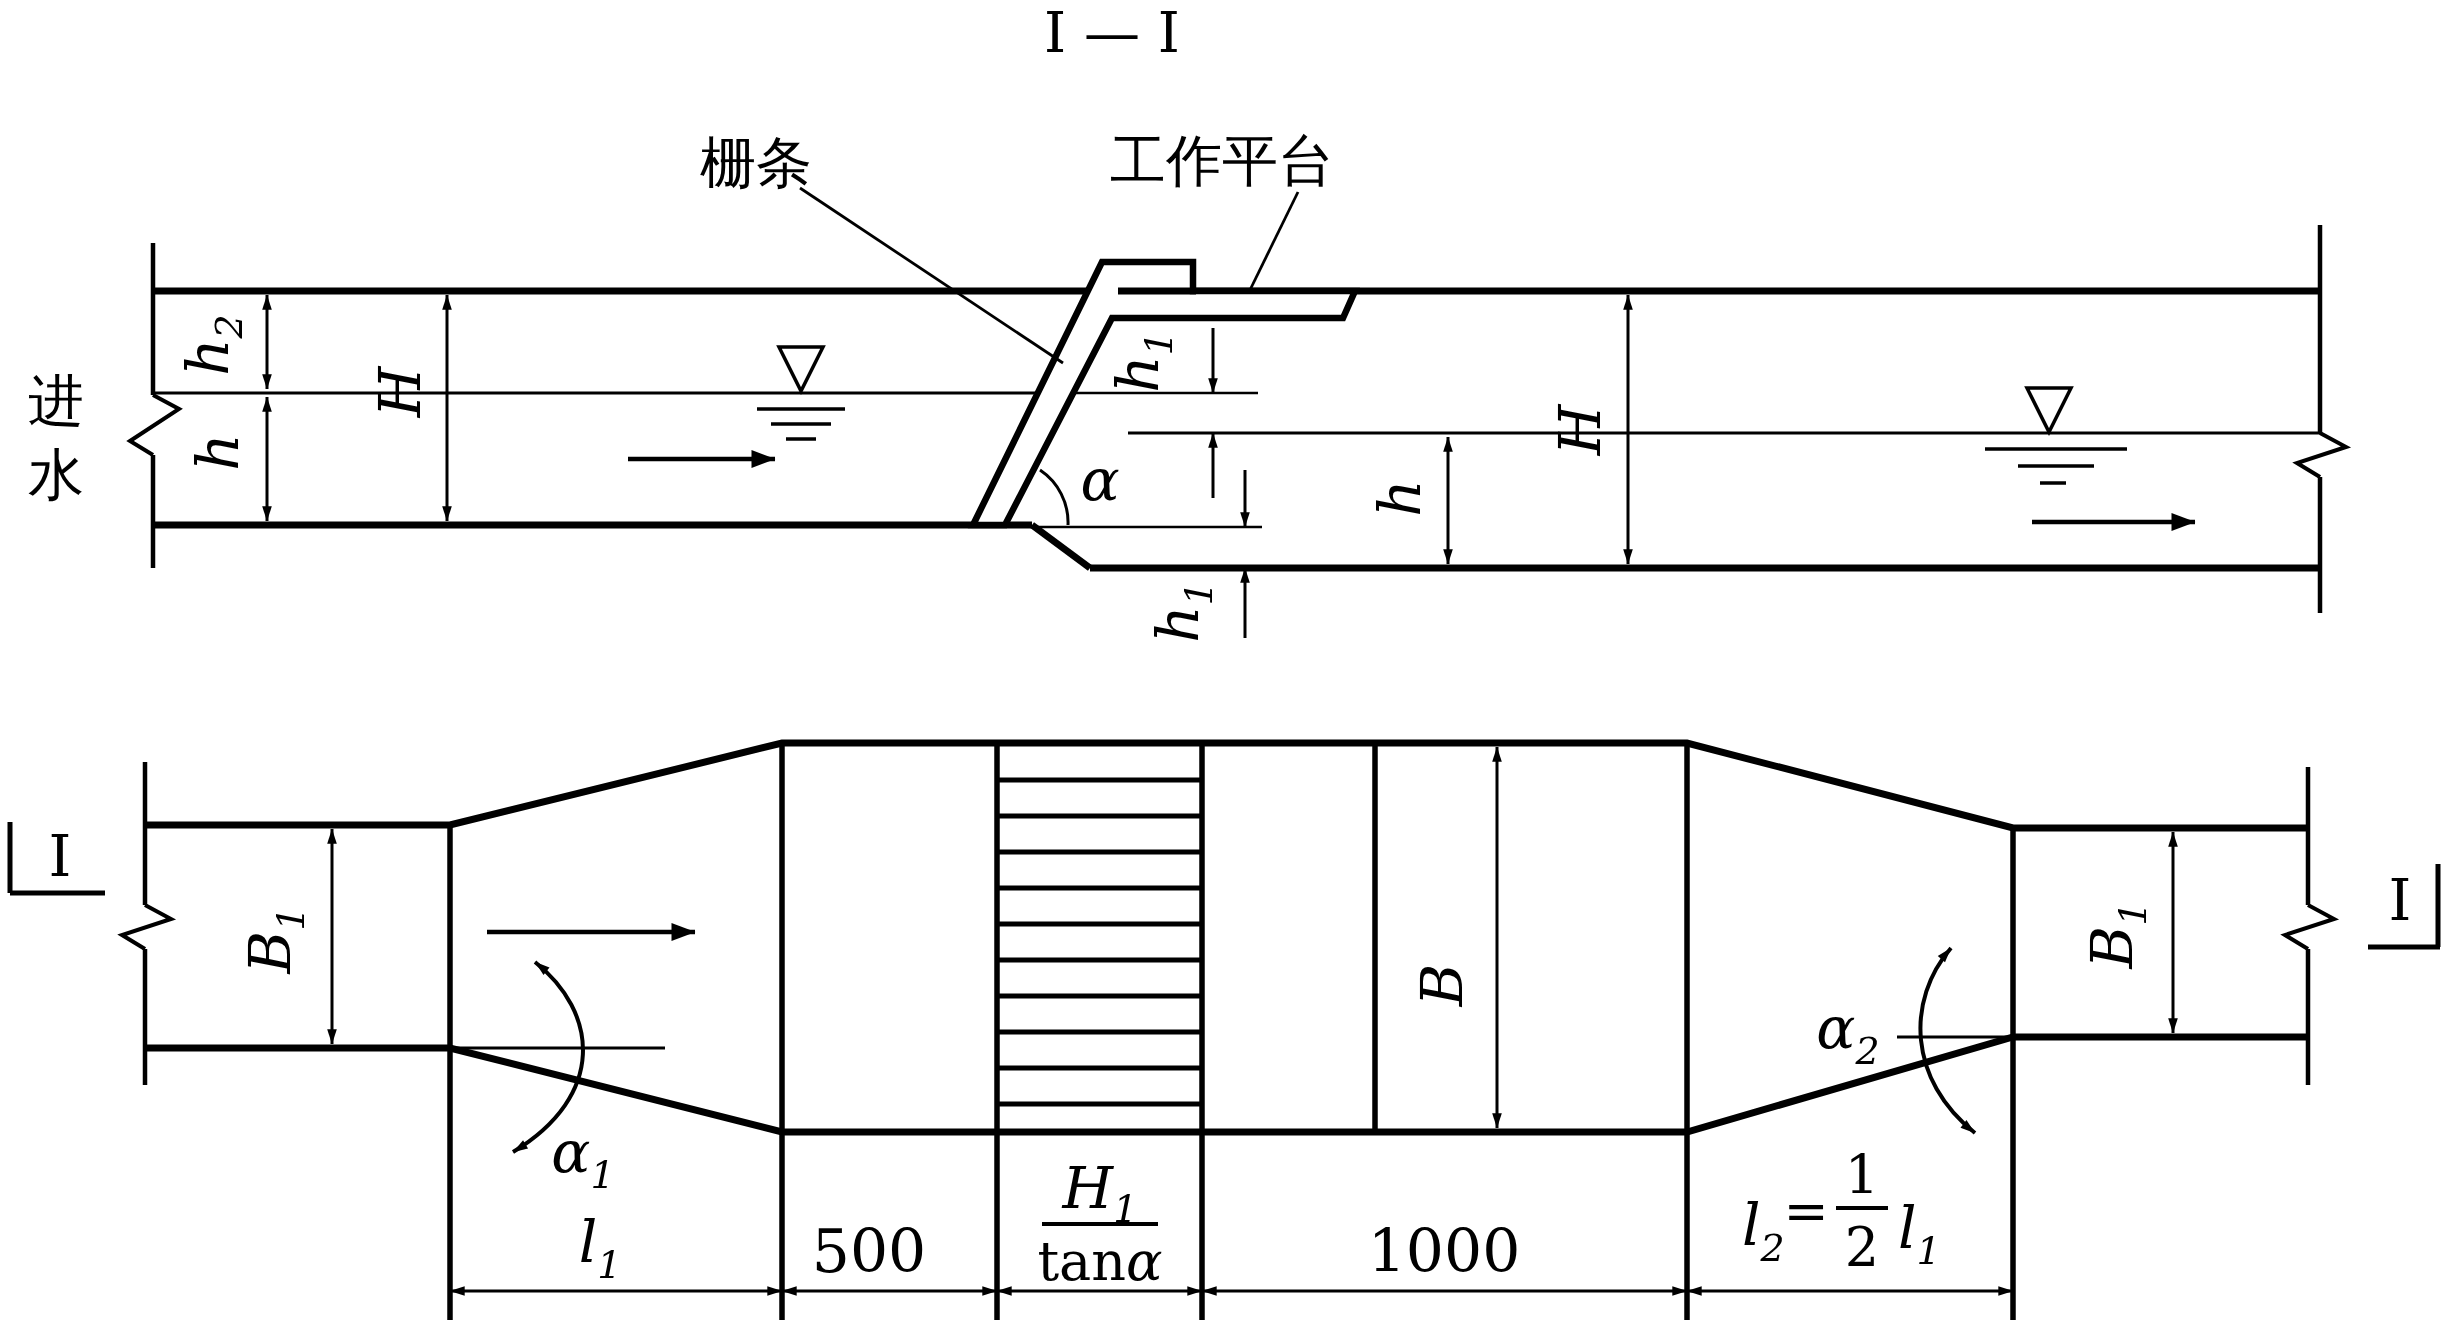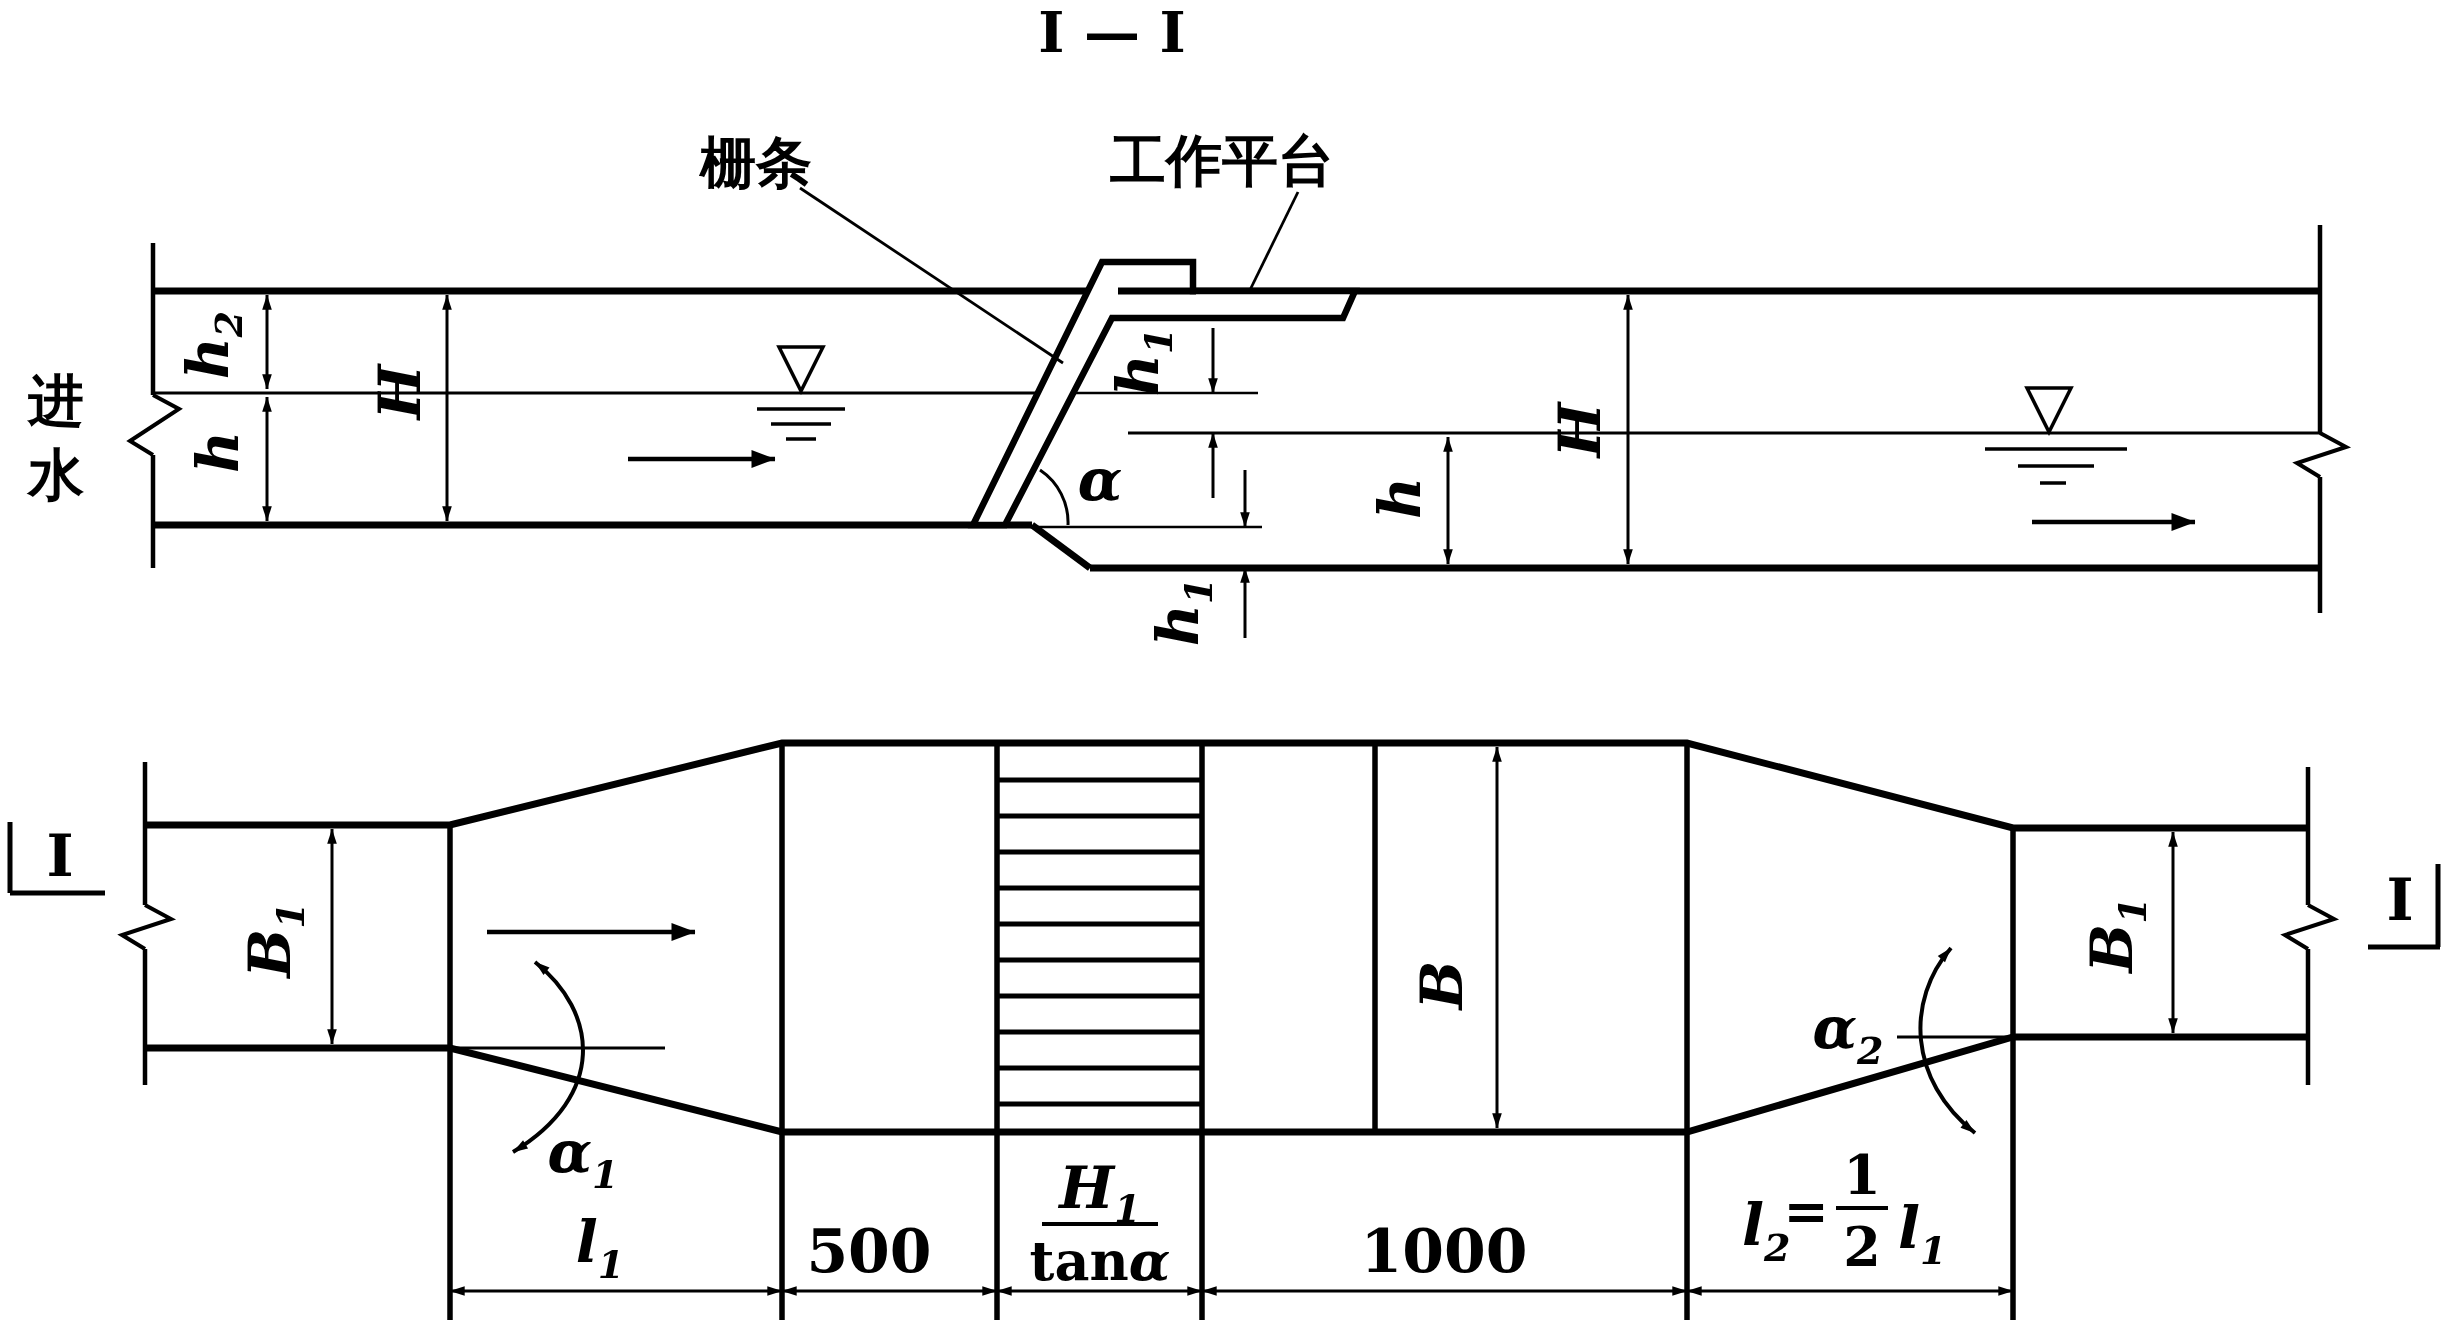--- a/index.html
+++ b/index.html
@@ -1,16 +1,16 @@
 <!DOCTYPE html>
 <html style="--ink: #000000; --paper: #ffffff;"><head>
 <meta charset="utf-8">
 <style>
   html,body{margin:0;padding:0;background:#fff;}
-  .stage{width:2442px;height:1342px;position:relative;background:var(--paper,#fff);font-weight:bold;}
+  .stage{width:2442px;height:1342px;position:relative;background:var(--paper,#fff);}
   svg{display:block;}
   text{fill:var(--ink,#000);}
   .cjk{font-family:"DejaVu Sans","Liberation Sans",sans-serif;font-size:56px;}
   .ser{font-family:"DejaVu Serif","Liberation Serif",serif;}
   .it{font-family:"DejaVu Serif","Liberation Serif",serif;font-style:italic;}
   .num{font-family:"DejaVu Serif","Liberation Serif",serif;font-size:60px;}
   .lbl{font-size:58px;}
   .sub{font-size:38px;}
 </style>
 </head>

